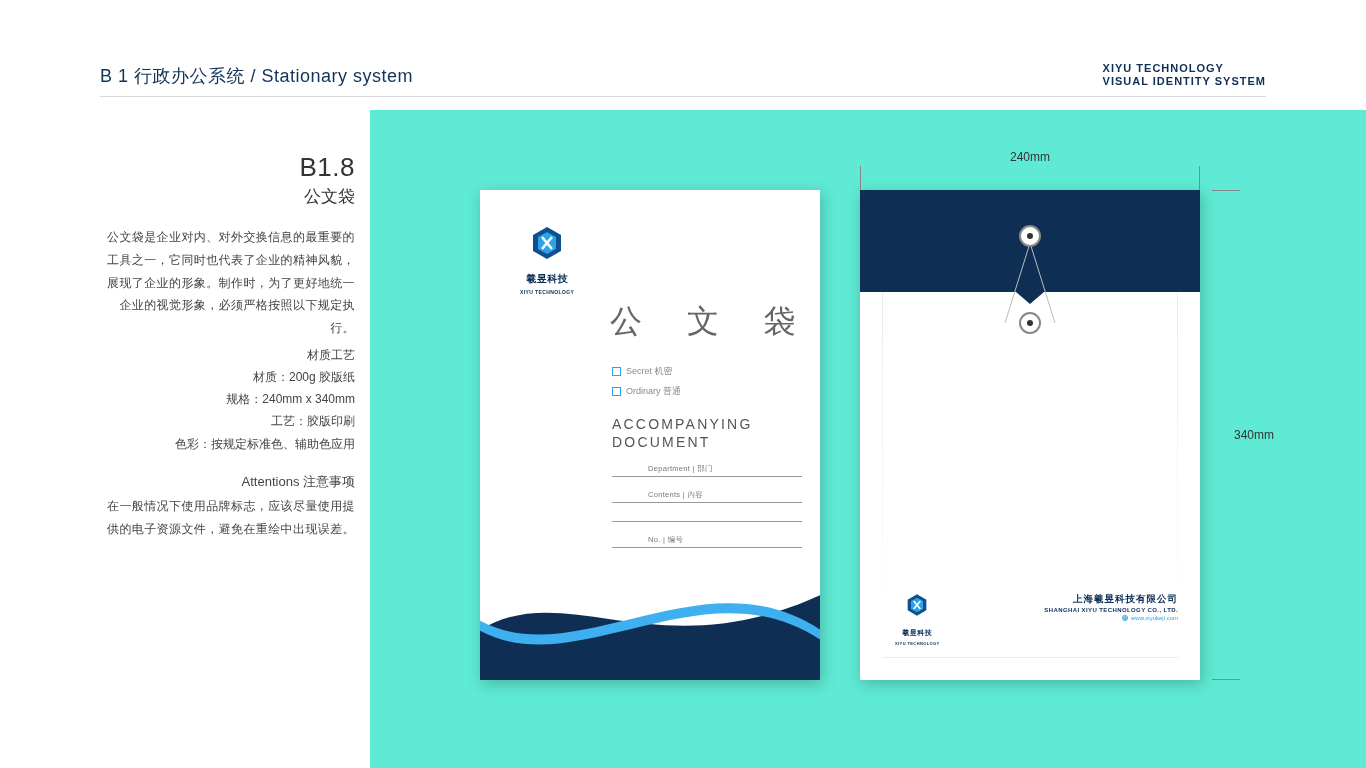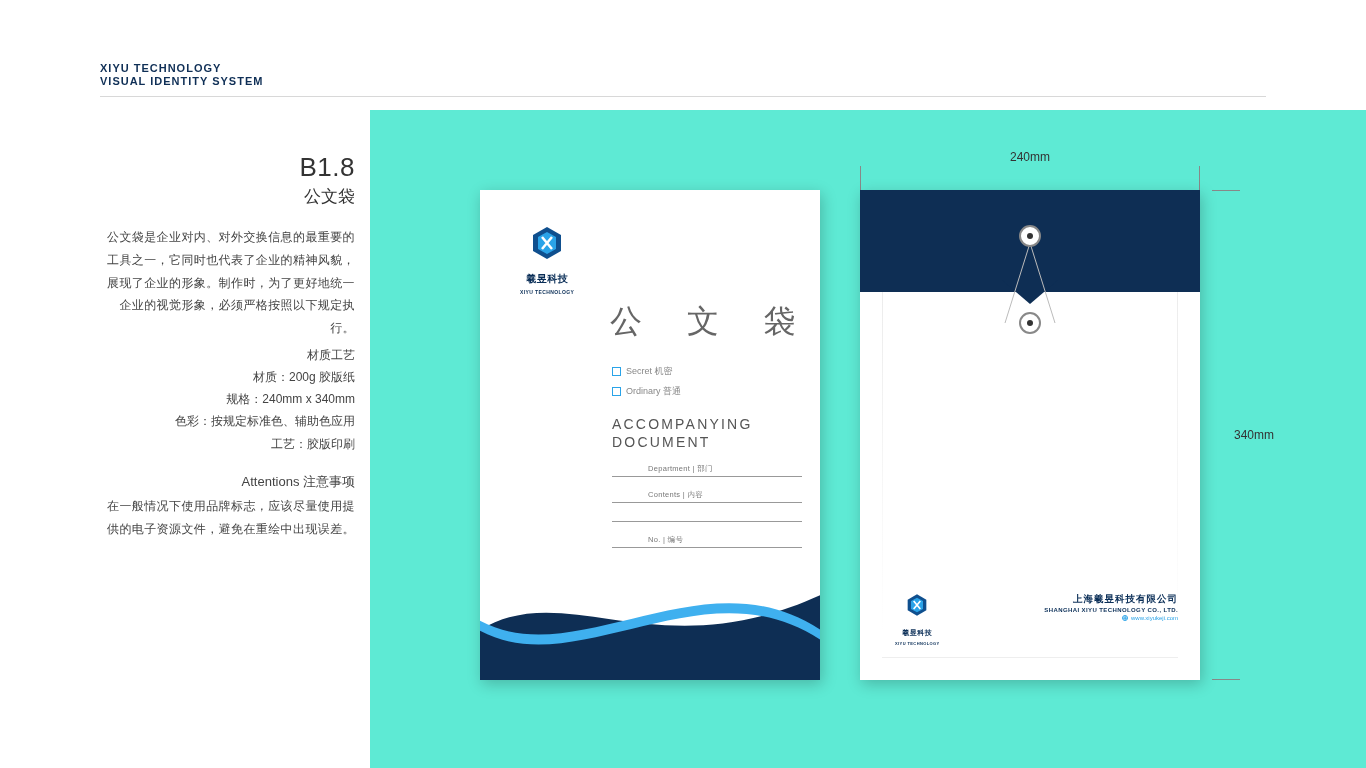--- a/index.html
+++ b/index.html
@@ -221,35 +221,36 @@
 .dim-right-line::after {
   content:''; position:absolute; width: 28px; height:1px; background:#888; left:-14px;
 }
 .dim-right-line::before { top:0; }
 .dim-right-line::after { bottom:0; }
 </style>
 </head>
 <body>
 
 <div class="page-header">
+  <div class="page-title">B 1 行政办公系统 / Stationary system</div>
   <div class="brand-block">
     <div class="brand-line">XIYU TECHNOLOGY</div>
     <div class="brand-line">VISUAL IDENTITY SYSTEM</div>
   </div>
 </div>
 
 <div class="left-col">
   <div class="code">B1.8</div>
   <div class="item-name">公文袋</div>
   <div class="desc">公文袋是企业对内、对外交换信息的最重要的工具之一，它同时也代表了企业的精神风貌，展现了企业的形象。制作时，为了更好地统一企业的视觉形象，必须严格按照以下规定执行。</div>
   <div class="spec-title">材质工艺</div>
   <div class="spec-line">材质：200g 胶版纸</div>
   <div class="spec-line">规格：240mm x 340mm</div>
+  <div class="spec-line">工艺：胶版印刷</div>
   <div class="spec-line">色彩：按规定标准色、辅助色应用</div>
-  <div class="spec-line">工艺：胶版印刷</div>
   <div class="att-title">Attentions 注意事项</div>
   <div class="desc">在一般情况下使用品牌标志，应该尽量使用提供的电子资源文件，避免在重绘中出现误差。</div>
 </div>
 
 <div class="canvas">
 
   <div class="dim-top">
     <span>240mm</span>
     <div class="dim-top-line-row"></div>
   </div>

